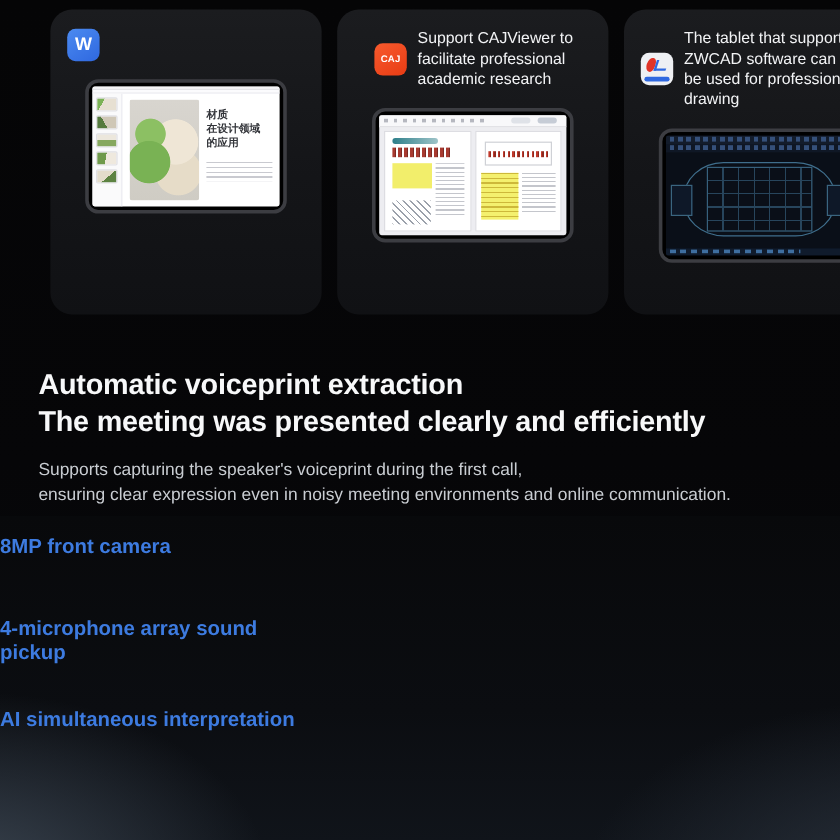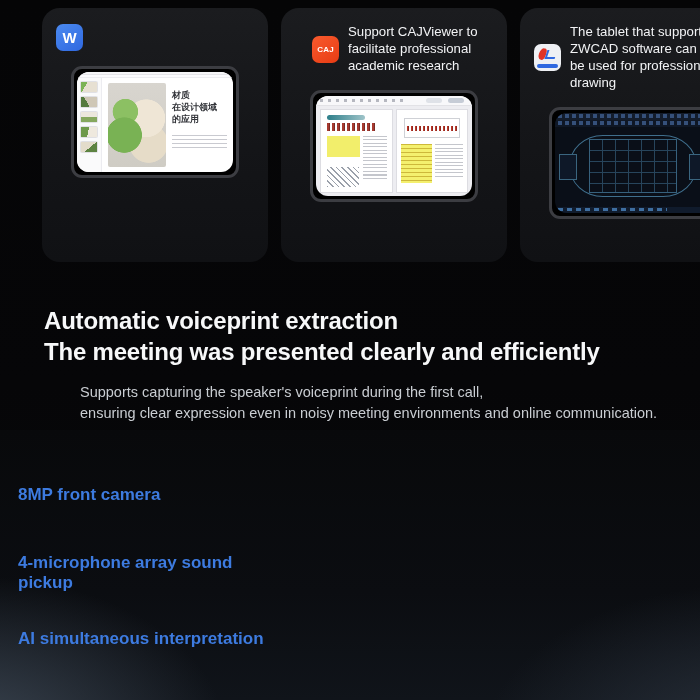--- a/index.html
+++ b/index.html
@@ -24,21 +24,21 @@
   .zw-ic .zw-red  { position:absolute; left:5px; top:4px; width:7px; height:12px;
                     background:#e03428; border-radius:60% 40% 50% 50%; transform:rotate(18deg); }
   .zw-ic .zw-blue { position:absolute; right:5px; top:6px; width:10px; height:9px;
                     border-left:2px solid #2f68e0; border-bottom:2px solid #2f68e0; transform:skewX(-18deg); }
   .zw-ic .zw-band { position:absolute; left:3px; bottom:3px; width:21px; height:4px;
                     background:#2f68e0; border-radius:2px; }
   .card-title { color:#f2f3f5; font-size:13.2px; line-height:1.28; font-weight:500; }
 
   .mini-tab { width:168px; height:112px; margin:15px auto 0 auto; background:#000;
               border:3px solid #3c3d42; border-radius:11px; padding:3px; }
-  .mini-scr { width:100%; height:100%; border-radius:12px; overflow:hidden; position:relative; }
+  .mini-scr { width:100%; height:100%; border-radius:2px; overflow:hidden; position:relative; }
 
   
   .scr-wps { background:#fff; display:flex; flex-direction:column; }
   .wps-bar1 { height:9px; background:#f5f5f7; border-bottom:1px solid #e4e4e8;
               background-image:linear-gradient(90deg,#e8402a 2px,transparent 2px),
                 repeating-linear-gradient(90deg,#c9c9cf 0 3px,transparent 3px 8px);
               background-size:14px 3px, 60% 2px; background-position:3px 3px, 30px 3px; background-repeat:no-repeat,no-repeat; }
   .wps-bar2 { height:9px; background:#fbfbfd; border-bottom:1px solid #ececf0;
               background-image:repeating-linear-gradient(90deg,#b9bac2 0 3px,transparent 3px 9px);
               background-size:80% 3px; background-position:12px 3px; background-repeat:no-repeat; }
@@ -101,30 +101,30 @@
   .zw-core { position:absolute; left:34px; top:12px; right:34px; bottom:14px; border:1px solid #37617d;
              background:repeating-linear-gradient(90deg,transparent 0 12px,#27455c 12px 13px),
                         repeating-linear-gradient(180deg,transparent 0 10px,#27455c 10px 11px); }
   .zw-wing { position:absolute; width:18px; height:26px; border:1px solid #3a657f; top:34%; background:#0e1828; }
   .zw-wing.l { left:4px; } .zw-wing.r { right:4px; }
   .zw-status { height:6px; background:#101b2c;
             background-image:repeating-linear-gradient(90deg,#3e6ea0 0 5px,transparent 5px 9px);
             background-size:70% 3px; background-position:3px 1.5px; background-repeat:no-repeat; }
 
   
-  .hero { position:absolute; left:44px; top:305px; width:640px; }
+  .hero { position:absolute; left:32px; top:305px; width:640px; }
   .hero h1 { color:#f7f8f9; font-size:24px; line-height:1.3; font-weight:700; letter-spacing:-.2px; }
-  .hero p { margin-top:15px; color:#c9cdd2; font-size:14.5px; line-height:1.45;margin-left:36px; }
+  .hero p { margin-top:15px; color:#c9cdd2; font-size:14.5px; line-height:1.45; }
 
   
   .bottom { position:absolute; left:0; top:430px; width:700px; height:270px;
             background:radial-gradient(ellipse 420px 260px at -4% 112%, #3a4450 0%, rgba(58,68,80,0) 60%),
                        radial-gradient(ellipse 500px 300px at 108% 118%, #2a323d 0%, rgba(42,50,61,0) 55%),
                        linear-gradient(180deg,#08090b 0%,#0b0d11 60%,#10141a 100%); }
-  .feature { position:absolute; left:18px; width:260px;margin-top:39px; }
+  .feature { position:absolute; left:0; width:260px; }
   .feature h3 { color:#3d7be0; font-size:17px; font-weight:600; }
   .feature p { margin-top:4px; color:#b8bfc7; font-size:12.5px; line-height:1.35; }
   .f1 { top:16px; } .f2 { top:84px; } .f3 { top:160px; }
 </style>
 </head>
 <body>
 
 <div class="page">
 
   <div class="cards">

